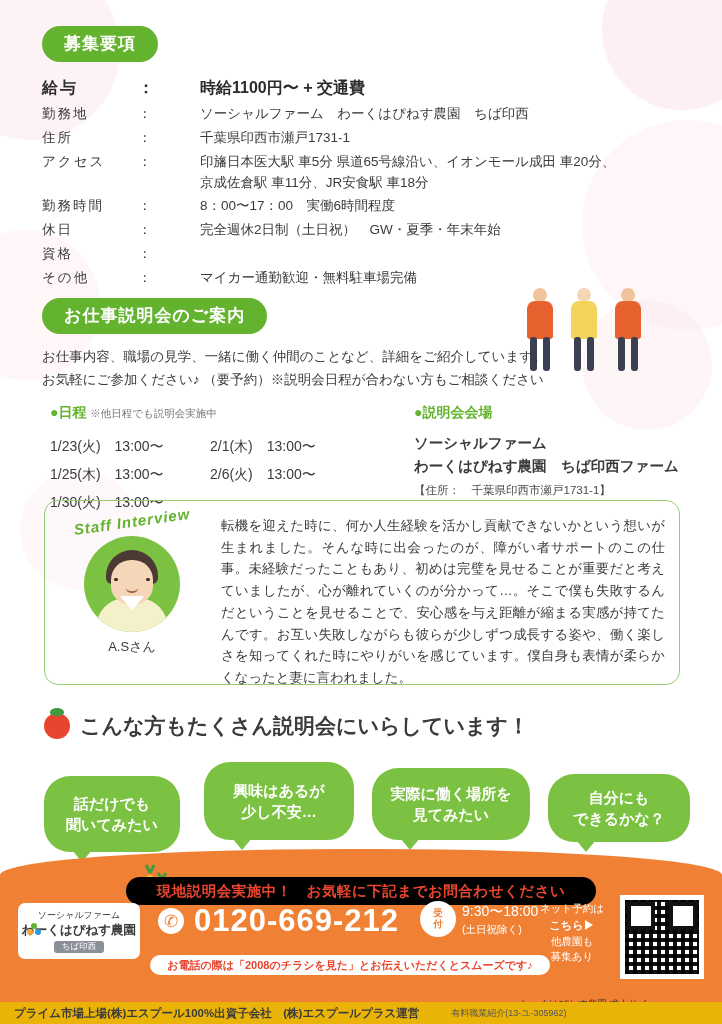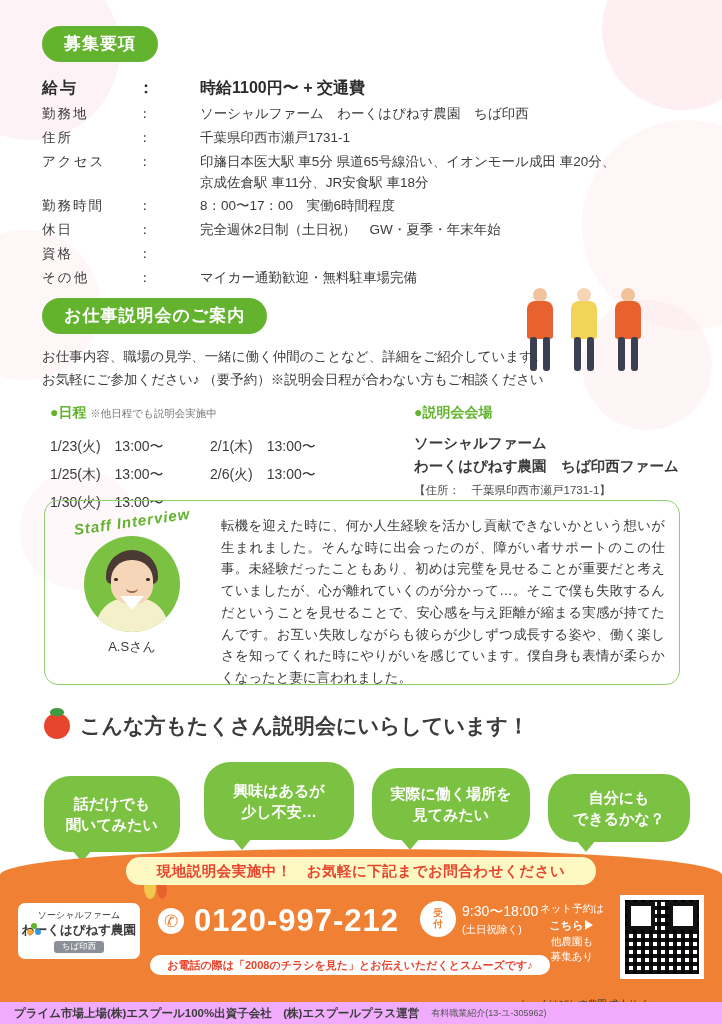--- a/index.html
+++ b/index.html
@@ -119,22 +119,22 @@
   .people { position:absolute; right:0; top:54px; width:86px; height:116px; }
 
   
   .footer-wave {
     position:absolute; left:0; bottom:0; width:722px; height:175px;
     background:#f08033;
     border-radius:48% 48% 0 0 / 26px 26px 0 0;
   }
   .footer-inner { position:absolute; left:0; bottom:0; width:722px; height:175px; }
   .contact-bar {
-    position:absolute; left:126px; top:8px; width:470px; height:28px;
-    background:#fef9c3; border-radius:14px; color:#e8452f; font-weight:bold; font-size:14.5px;
+    position:absolute; left:126px; top:28px; width:470px; height:28px;
+    background:#000000; border-radius:14px; color:#e8452f; font-weight:bold; font-size:14.5px;
     display:flex; align-items:center; justify-content:center; letter-spacing:.5px;
   }
   .veg { position:absolute; left:136px; top:10px; width:44px; height:44px; }
   .logo-box {
     position:absolute; left:18px; top:54px; width:122px; height:56px; background:#fff;
     border-radius:7px; display:flex; flex-direction:column; align-items:center; justify-content:center;
   }
   .logo-l1{font-size:9px;color:#3b3b3b;}
   .logo-l2{font-size:12.5px;font-weight:bold;color:#3b3b3b;}
   .logo-l3{font-size:8.5px;color:#fff;background:#8a8f98;border-radius:3px;padding:0 8px;margin-top:2px;}
@@ -164,24 +164,24 @@
   .qr-in:before,.qr-in:after{content:"";position:absolute;width:20px;height:20px;border:4px solid #111;background:#fff;}
   .qr-in:before{left:2px;top:2px;}
   .qr-in:after{right:2px;top:2px;}
   .search-box {
     position:absolute; right:18px; bottom:4px; width:190px; height:18px; background:#fff;
     border:1px solid #bbb; border-radius:3px; display:flex; align-items:center; font-size:9.5px; color:#333;
   }
   .search-box .txt{flex:1; padding-left:5px;}
   .search-box .btn{width:52px; border-left:1px solid #ccc; text-align:center; font-size:9px;}
   .bottom-strip {
-    position:absolute; left:0; bottom:0; width:722px; height:22px; background:#f0abfc;
+    position:absolute; left:0; bottom:0; width:722px; height:22px; background:#eab308;
     display:flex; align-items:center; font-size:11.5px; font-weight:bold; color:#3b3b3b; padding-left:14px;
   }
-  .bottom-strip .small{font-weight:normal;font-size:9px;color:#555;margin-left:12px;}
+  .bottom-strip .small{font-weight:normal;font-size:9px;color:#555;margin-left:32px;}
 </style>
 </head>
 <body>
 
 <div class="page">
   <div class="blob b1"></div>
   <div class="blob b2"></div>
   <div class="blob b3"></div>
   <div class="blob b4"></div>
   <div class="blob b5"></div>
@@ -369,21 +369,21 @@
         <circle cx="4" cy="10" r="3" fill="#f2a93b"></circle>
         <circle cx="12" cy="10" r="3" fill="#2e9bd6"></circle>
       </svg>
       <div class="logo-l1">ソーシャルファーム</div>
       <div class="logo-l2">わーくはぴねす農園</div>
       <div class="logo-l3">ちば印西</div>
     </div>
 
     <div class="phone-row">
       <div class="phone-icon">✆</div>
-      <div class="phone-num">0120-997-212</div>
+      <div class="phone-num">0120-669-212</div>
     </div>
 
     <div class="uketsuke" style="white-space:pre-line">受
 付</div>
     <div class="hours">
       <div class="h1">9:30〜18:00</div>
       <div class="h2">(土日祝除く)</div>
     </div>
 
     <div class="note-line">お電話の際は「2008のチラシを見た」とお伝えいただくとスムーズです♪</div>

